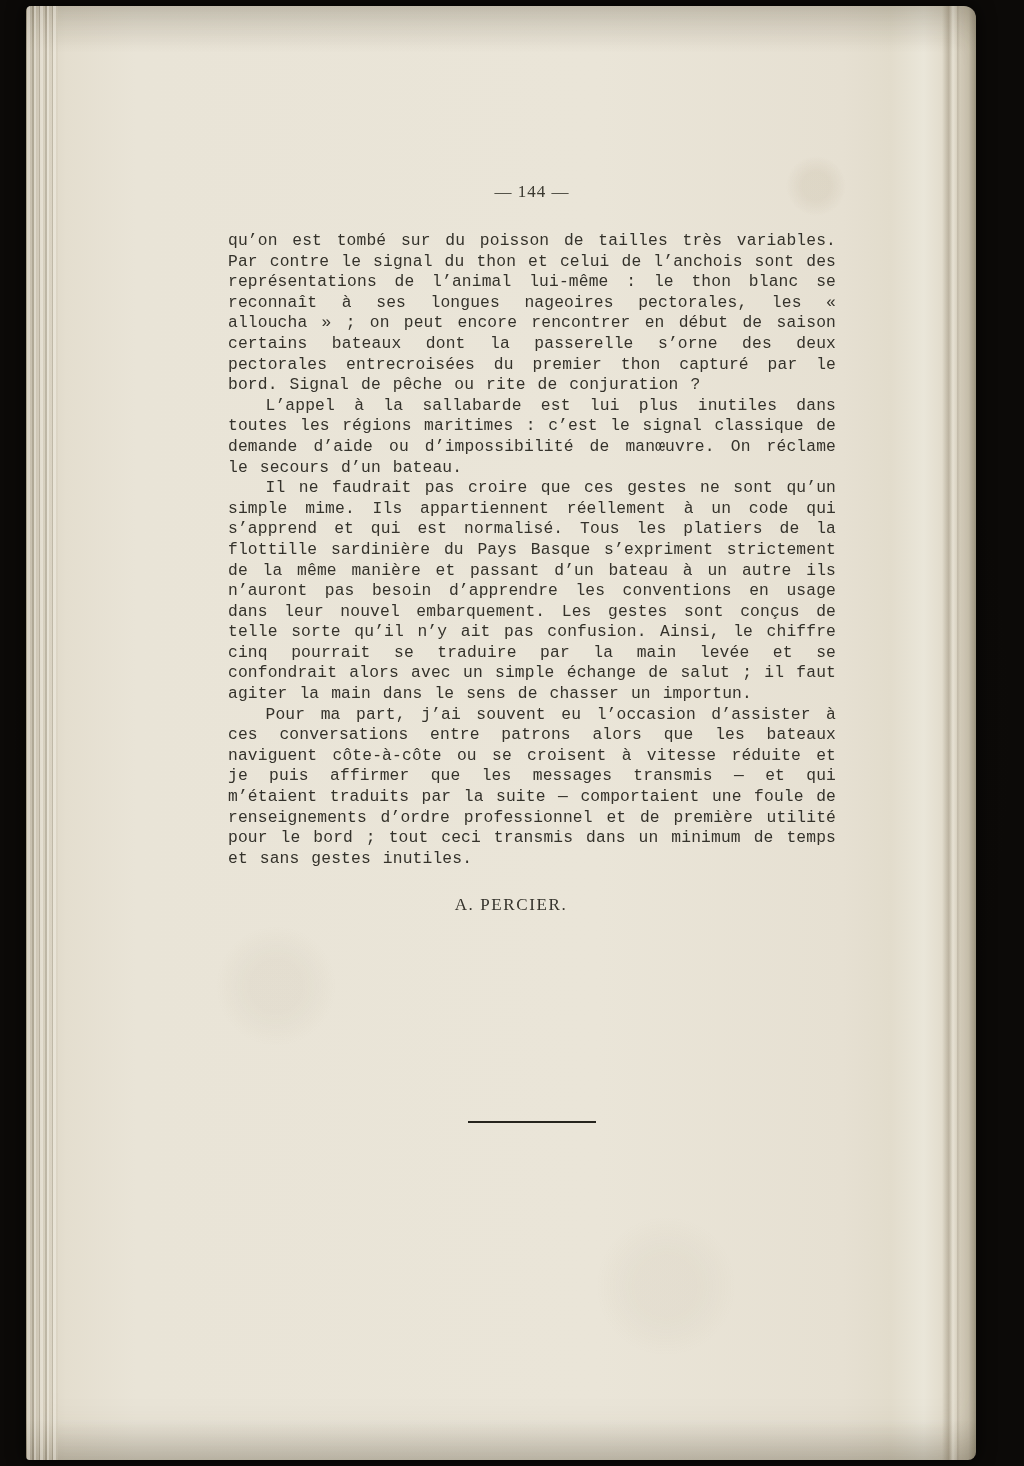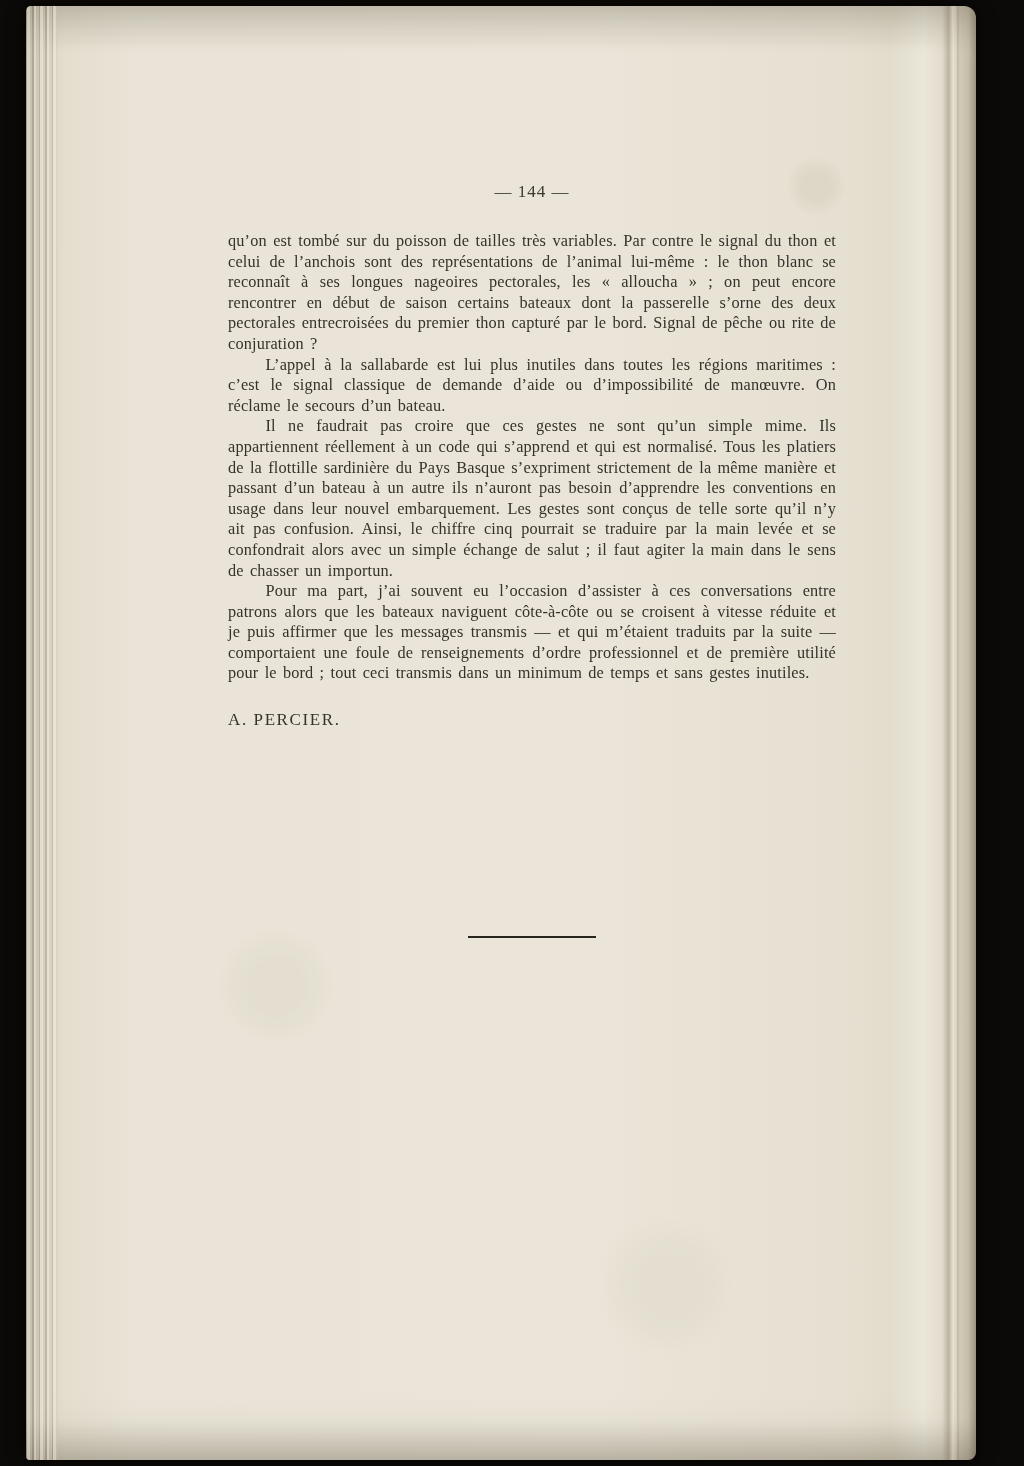--- a/index.html
+++ b/index.html
@@ -74,25 +74,25 @@
     color:#3a382f;
   }
   .body-text {
     margin-top:29px;
     font-size:16.3px;
     line-height:20.6px;
     text-align:justify;
     word-spacing:2px;
     letter-spacing:0.15px;
   }
-  p.para { text-indent:2.3em; }
+  p.para { text-indent:2.3em;font-family:Liberation Mono, monospace; }
   p.para.no-indent { text-indent:0; }
   .signature {
     margin-top:26px;
-    text-align:left;
+    text-align:center;
     padding-right:42px;
     font-size:17px;
     letter-spacing:1.6px;
     color:#35332c;
   }
   .end-rule {
     margin:206px auto 0 auto;
     width:128px;
     height:2px;
     background:#26241d;

